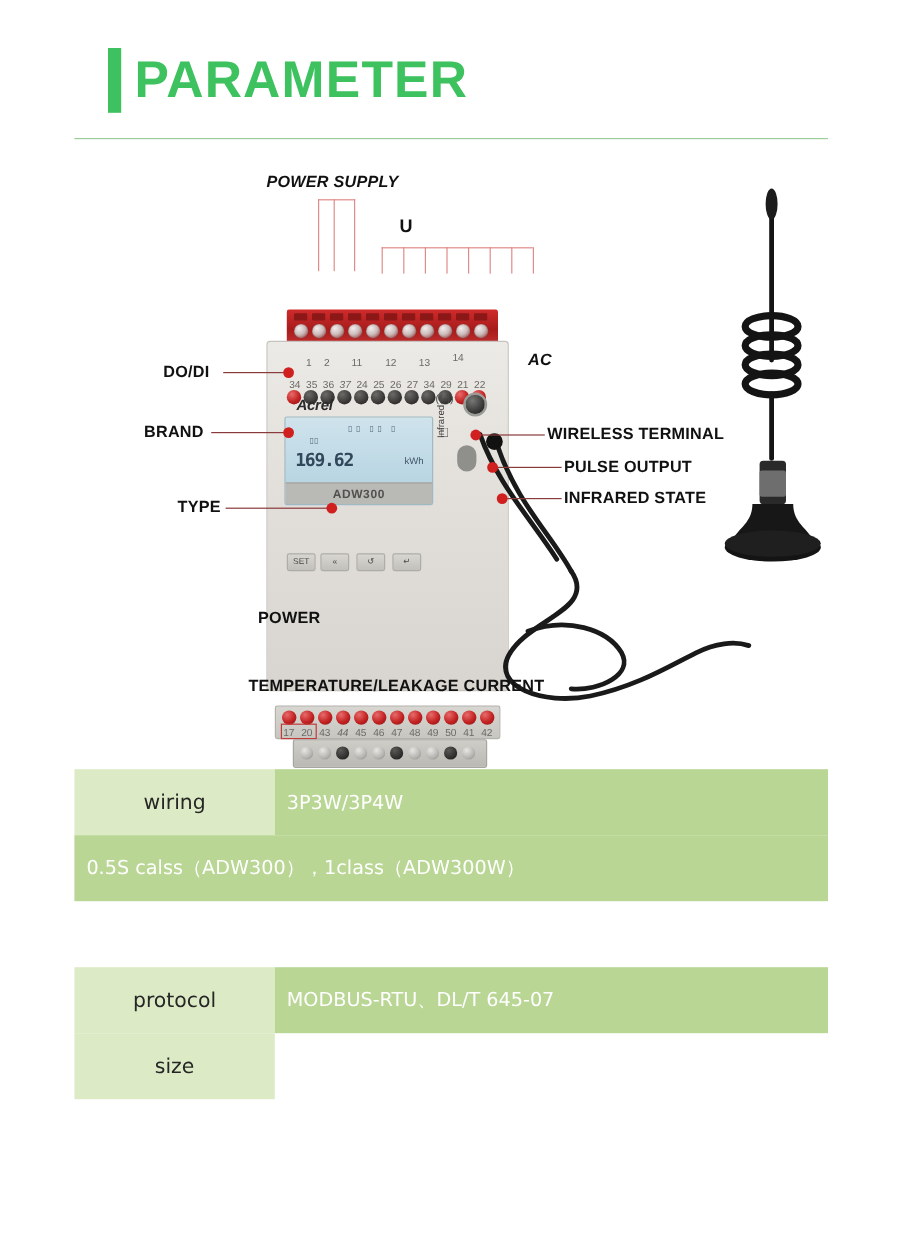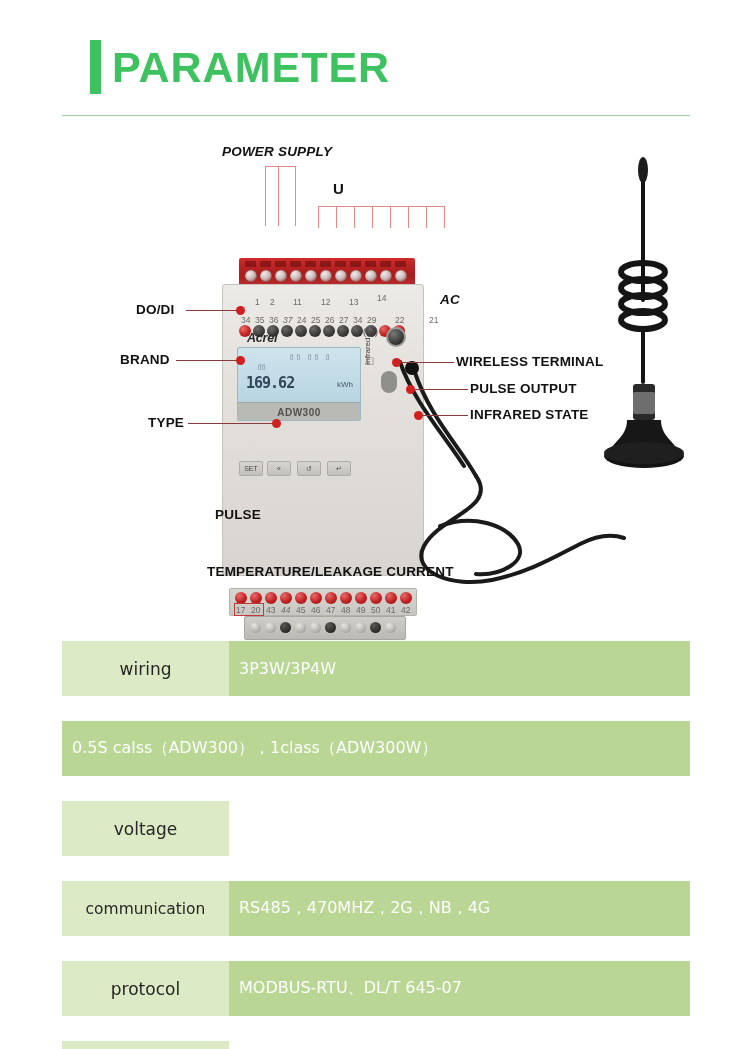--- a/index.html
+++ b/index.html
@@ -289,21 +289,21 @@
 
   
   #spec-table {
     position: absolute;
     left: 62px; top: 641px;
     width: 628px;
   }
   .spec-row {
     display: flex;
     height: 55px;
-    margin-bottom: 25px;
+    margin-bottom: 0;
   }
   .spec-label {
     width: 167px;
     background: #dcebc6;
     display: flex;
     align-items: center;
     justify-content: center;
     font-size: 17px;
     color: #262626;
     font-family: "DejaVu Sans", sans-serif;
@@ -402,21 +402,21 @@
       <div class="term-num" style="left:18px; top:30px;">34</div>
       <div class="term-num" style="left:32px; top:30px;">35</div>
       <div class="term-num" style="left:46px; top:30px;">36</div>
       <div class="term-num" style="left:60px; top:30px;font-style:italic;">37</div>
       <div class="term-num" style="left:74px; top:30px;">24</div>
       <div class="term-num" style="left:88px; top:30px;">25</div>
       <div class="term-num" style="left:102px; top:30px;">26</div>
       <div class="term-num" style="left:116px; top:30px;">27</div>
       <div class="term-num" style="left:130px; top:30px;">34</div>
       <div class="term-num" style="left:144px; top:30px;">29</div>
-      <div class="term-num" style="left:158px; top:30px;margin-left:48px;">21</div>
+      <div class="term-num" style="left:158px; top:30px;">21</div>
       <div class="term-num" style="left:172px; top:30px;">22</div>
 
       <div class="red-screw" style="left:16px; top:40px;"></div>
       <div class="black-screw" style="left:30px; top:40px;"></div>
       <div class="black-screw" style="left:44px; top:40px;"></div>
       <div class="black-screw" style="left:58px; top:40px;"></div>
       <div class="black-screw" style="left:72px; top:40px;"></div>
       <div class="black-screw" style="left:86px; top:40px;"></div>
       <div class="black-screw" style="left:100px; top:40px;"></div>
       <div class="black-screw" style="left:114px; top:40px;"></div>
@@ -543,39 +543,34 @@
   <div class="lead-dot" style="left:392px; top:240px;"></div>
 
   <div class="callout" style="left:470px; top:263px;">PULSE OUTPUT</div>
   <div class="lead-line" style="left:412px; top:271px; width:56px;"></div>
   <div class="lead-dot" style="left:406px; top:267px;"></div>
 
   <div class="callout" style="left:470px; top:289px;">INFRARED STATE</div>
   <div class="lead-line" style="left:422px; top:297px; width:46px;"></div>
   <div class="lead-dot" style="left:414px; top:293px;"></div>
 
-  <div class="callout" style="left:215px; top:389px;">PULSE</div>
+  <div class="callout" style="left:215px; top:389px;">POWER</div>
 
   <div class="callout" style="left:207px; top:446px;">TEMPERATURE/LEAKAGE CURRENT</div>
 </div>
 
 <div id="spec-table">
   <div class="spec-row">
     <div class="spec-label">wiring</div>
     <div class="spec-value">3P3W/3P4W</div>
   </div>
   <div class="spec-row">
     <div class="spec-value">0.5S calss（ADW300），1class（ADW300W）</div>
   </div>
   <div class="spec-row">
-    <div class="spec-label">voltage</div>
-  </div>
-  <div class="spec-row">
-    <div class="spec-label" style="font-size:15.5px;">communication</div>
-    <div class="spec-value">RS485，470MHZ，2G，NB，4G</div>
   </div>
   <div class="spec-row">
     <div class="spec-label">protocol</div>
     <div class="spec-value">MODBUS-RTU、DL/T 645-07</div>
   </div>
   <div class="spec-row">
     <div class="spec-label">size</div>
   </div>
 </div>
 

